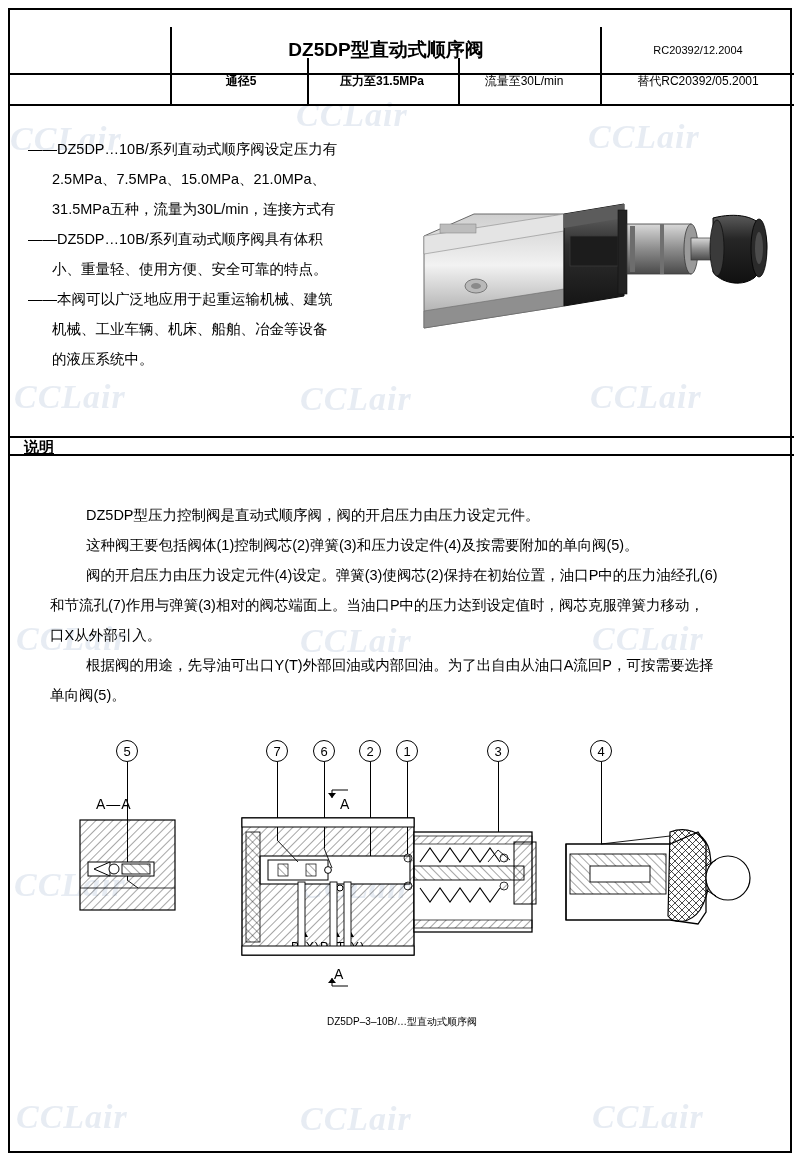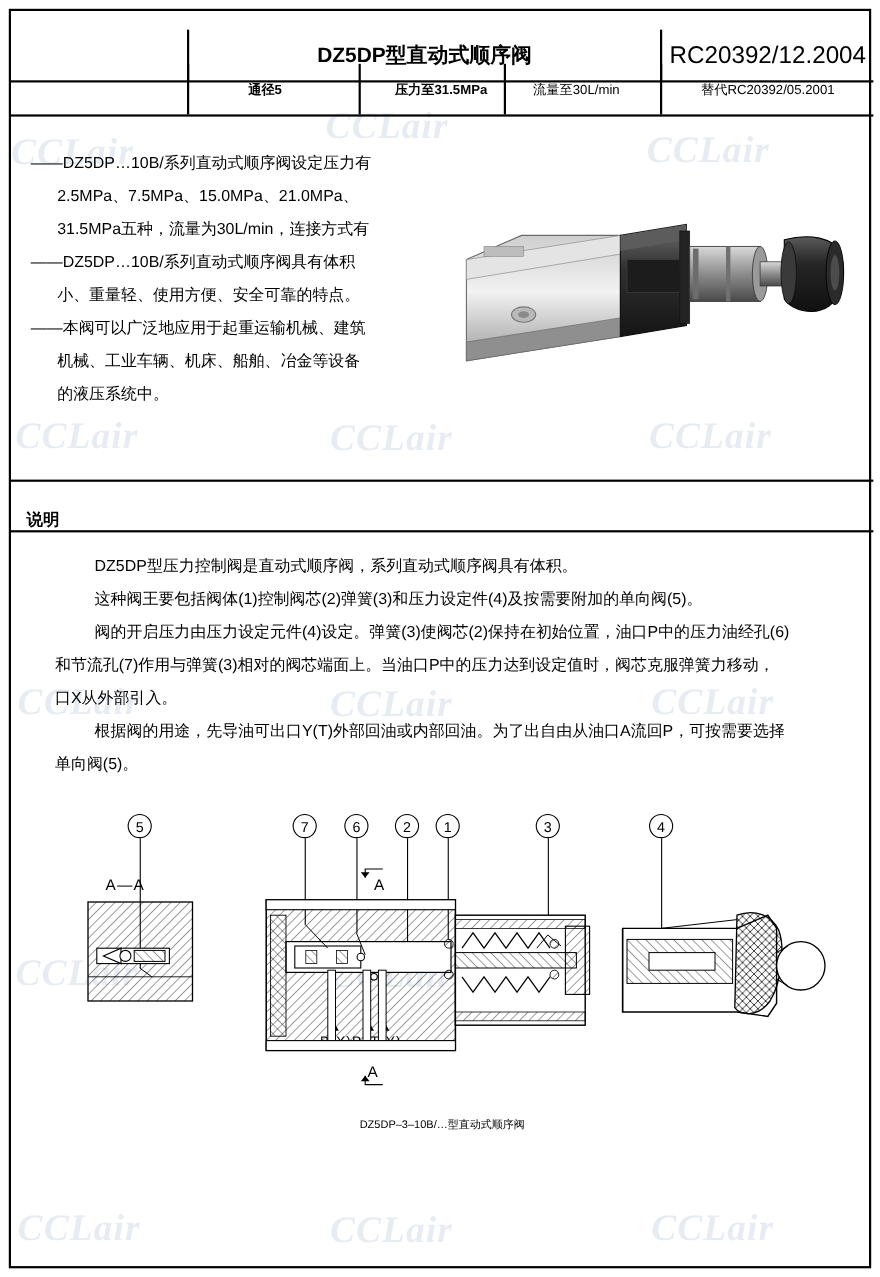--- a/index.html
+++ b/index.html
@@ -55,25 +55,25 @@
     height: 100%;
     display: flex;
     align-items: center;
     justify-content: center;
     font-size: 12px;
     font-weight: bold;
     border-left: 2px solid #000;
     text-align: center;
   }
   .hdr-row1 .hdr-title { left: 160px; width: 430px; font-size: 19px; }
-  .hdr-row1 .hdr-code  { left: 590px; width: 194px; font-weight: normal; font-size: 22px; }
+  .hdr-row1 .hdr-code  { left: 590px; width: 194px; font-weight: normal; font-size: 11px; }
   .hdr-row1, .hdr-row2 { border-bottom: 2px solid #000; }
 
   .hdr-row2 .c1 { left: 160px; width: 140px; }
-  .hdr-row2 .c2 { left: 316px; width: 148px; }
+  .hdr-row2 .c2 { left: 297px; width: 148px; }
   .hdr-row2 .c3 { left: 448px; width: 130px; font-weight: normal; }
   .hdr-row2 .c4 { left: 590px; width: 194px; font-weight: normal; }
 
   
   .intro {
     position: absolute;
     left: 0; top: 96px;
     width: 784px;
     height: 330px;
     z-index: 10;
@@ -92,26 +92,27 @@
   .photo {
     position: absolute;
     left: 404px; top: 70px;
     width: 360px; height: 200px;
   }
 
   
   .band {
     position: absolute;
     left: 0; top: 426px;
-    width: 784px; height: 48px;
+    width: 784px; height: 20px;
     border-top: 2px solid #000;
     border-bottom: 2px solid #000;
     z-index: 10;
     display: flex;
-    align-items: flex-end;
+    align-items: flex-start;
+    text-decoration: underline;
   }
   .band span {
     font-size: 15px;
     font-weight: bold;
     padding-left: 14px;
   }
 
   
   .desc {
     position: absolute;
@@ -252,21 +253,21 @@
         <ellipse cx="345" cy="72" rx="4" ry="16" fill="#4c4c4c"></ellipse>
       </svg>
     </div>
   </div>
 
   <div class="band">
     <span>说明</span>
   </div>
 
   <div class="desc">
-    <p class="first">DZ5DP型压力控制阀是直动式顺序阀，系列直动式顺序阀具有体积。</p>
+    <p class="first">DZ5DP型压力控制阀是直动式顺序阀，阀的开启压力由压力设定元件。</p>
     <p class="first">这种阀王要包括阀体(1)控制阀芯(2)弹簧(3)和压力设定件(4)及按需要附加的单向阀(5)。</p>
     <p class="first">阀的开启压力由压力设定元件(4)设定。弹簧(3)使阀芯(2)保持在初始位置，油口P中的压力油经孔(6)</p>
     <p>和节流孔(7)作用与弹簧(3)相对的阀芯端面上。当油口P中的压力达到设定值时，阀芯克服弹簧力移动，</p>
     <p>口X从外部引入。</p>
     <p class="first">根据阀的用途，先导油可出口Y(T)外部回油或内部回油。为了出自由从油口A流回P，可按需要选择</p>
     <p>单向阀(5)。</p>
   </div>
 
   <div class="diagram">
 

